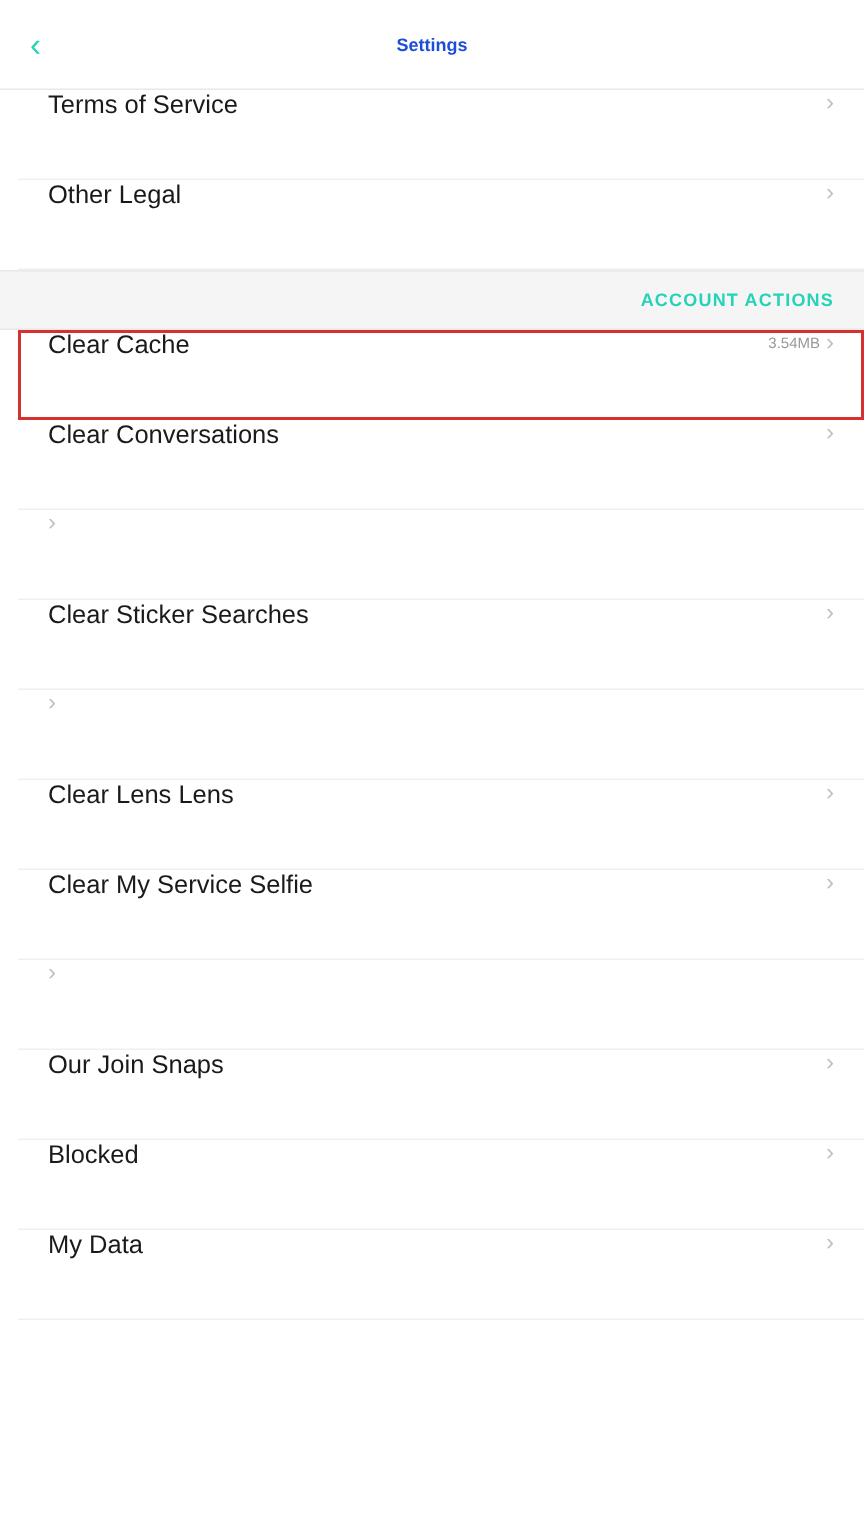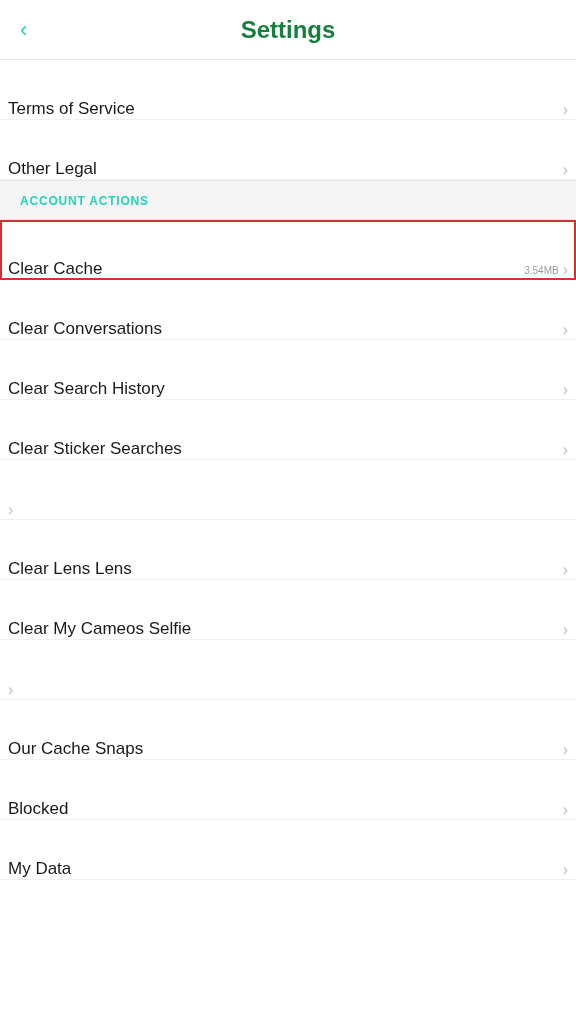--- a/index.html
+++ b/index.html
@@ -33,38 +33,39 @@
       left: 20px;
       color: #25d3b8;
       font-size: 22px;
       font-weight: 300;
       cursor: pointer;
       display: flex;
       align-items: center;
     }
 
     .header-title {
-      font-size: 24px;
+      font-size: 12px;
       font-weight: 600;
-      color: #15803d;
+      color: #1d4ed8;
     }
 
     .settings-list {
       background: #ffffff;
     }
 
     .settings-item {
       display: flex;
-      align-items: flex-end;
+      align-items: flex-start;
       justify-content: space-between;
-      padding: 0 8px;
+      padding: 0 20px;
       height: 60px;
       border-bottom: 1px solid #f0f0f0;
       background: #ffffff;
       cursor: pointer;
+      margin-left: 12px;
     }
 
     .settings-item.highlighted {
       outline: 2px solid #d63031;
       outline-offset: -2px;
       position: relative;
       z-index: 1;
     }
 
     .settings-item-label {
@@ -89,20 +90,21 @@
       font-size: 16px;
       color: #c0c0c0;
       font-weight: 400;
     }
 
     .section-header {
       background: #f5f5f5;
       padding: 10px 20px;
       border-bottom: 1px solid #e8e8e8;
       border-top: 1px solid #e8e8e8;
+      text-align: right;
     }
 
     .section-header-label {
       font-size: 12px;
       font-weight: 700;
       color: #25d3b8;
       letter-spacing: 0.8px;
       text-transform: uppercase;
     }
   </style>
@@ -147,21 +149,20 @@
     </div>
 
     <div class="settings-item">
       <span class="settings-item-label">Clear Conversations</span>
       <div class="settings-item-right">
         <span class="chevron">›</span>
       </div>
     </div>
 
     <div class="settings-item">
-      <span class="settings-item-label">Clear Search History</span>
       <div class="settings-item-right">
         <span class="chevron">›</span>
       </div>
     </div>
 
     <div class="settings-item">
       <span class="settings-item-label">Clear Sticker Searches</span>
       <div class="settings-item-right">
         <span class="chevron">›</span>
       </div>
@@ -174,34 +175,34 @@
     </div>
 
     <div class="settings-item">
       <span class="settings-item-label">Clear Lens Lens</span>
       <div class="settings-item-right">
         <span class="chevron">›</span>
       </div>
     </div>
 
     <div class="settings-item">
-      <span class="settings-item-label">Clear My Cameos Selfie</span>
-      <div class="settings-item-right">
-        <span class="chevron">›</span>
-      </div>
-    </div>
-
-    <div class="settings-item">
-      <div class="settings-item-right">
-        <span class="chevron">›</span>
-      </div>
-    </div>
-
-    <div class="settings-item">
-      <span class="settings-item-label">Our Cache Snaps</span>
+      <span class="settings-item-label">Clear My Service Selfie</span>
+      <div class="settings-item-right">
+        <span class="chevron">›</span>
+      </div>
+    </div>
+
+    <div class="settings-item">
+      <div class="settings-item-right">
+        <span class="chevron">›</span>
+      </div>
+    </div>
+
+    <div class="settings-item">
+      <span class="settings-item-label">Our Join Snaps</span>
       <div class="settings-item-right">
         <span class="chevron">›</span>
       </div>
     </div>
 
     <div class="settings-item">
       <span class="settings-item-label">Blocked</span>
       <div class="settings-item-right">
         <span class="chevron">›</span>
       </div>

